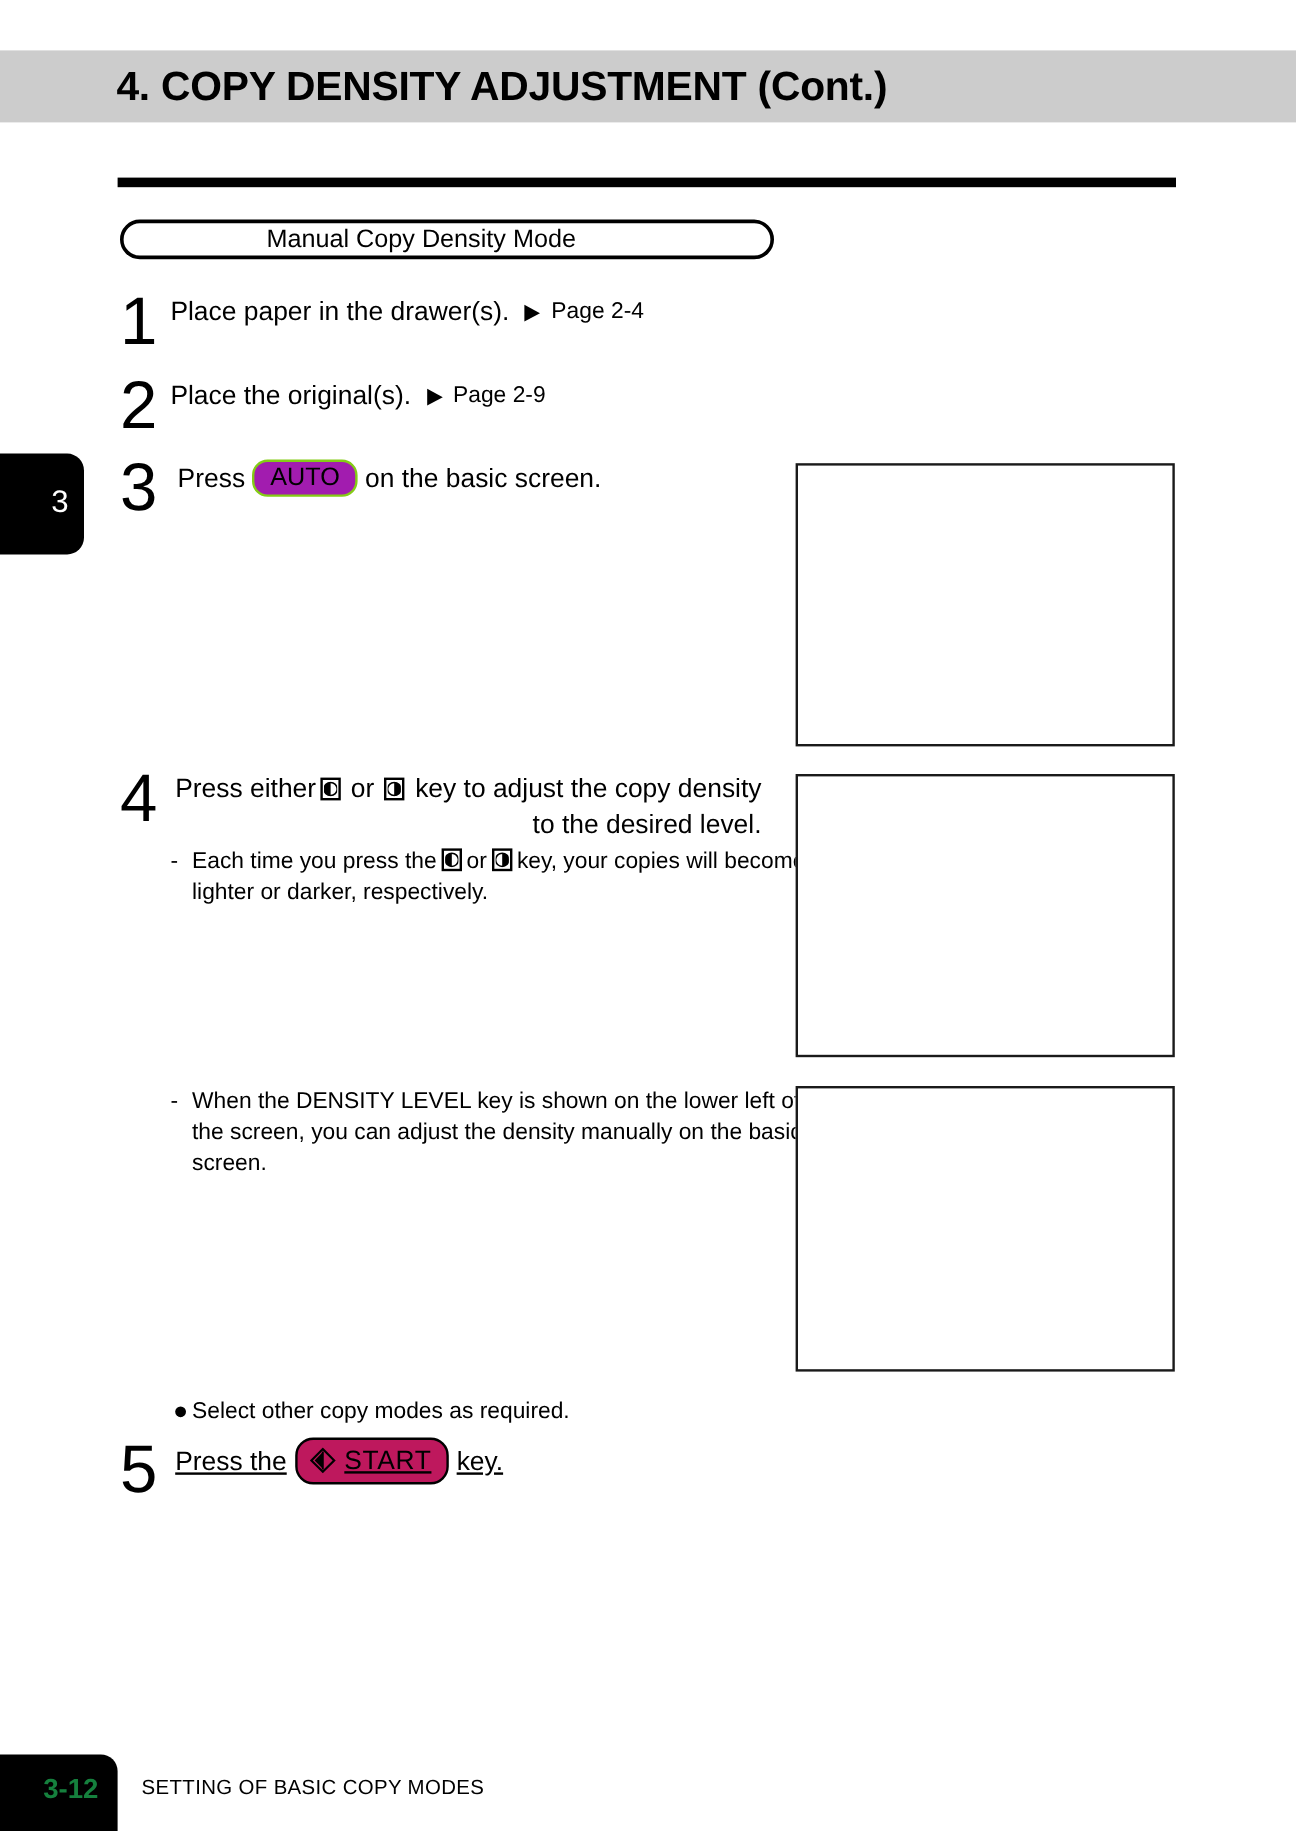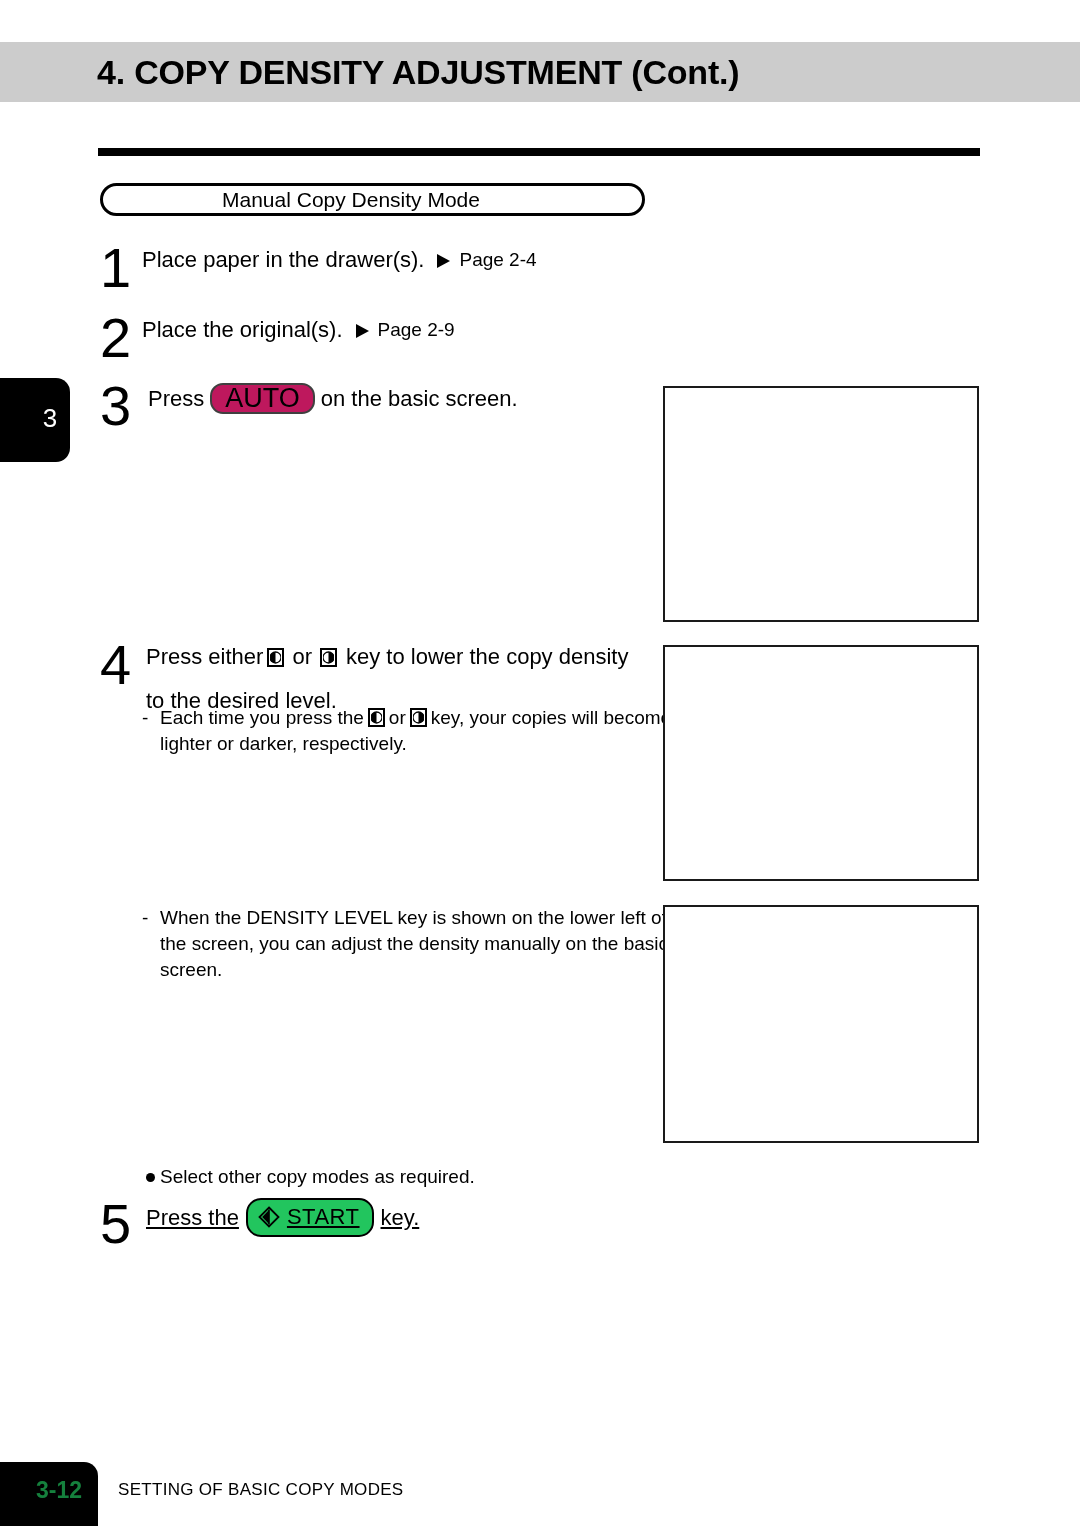--- a/index.html
+++ b/index.html
@@ -117,40 +117,40 @@
     position: relative;
     top: 1px;
   }
   .pageref {
     font-size: 19px;
   }
 
   
   .key-pill {
     display: inline-block;
-    border: 2px solid #404040;
+    border: 2px solid #84cc16;
     border-radius: 13px;
     padding: 1px 13px 2px 13px;
-    font-size: 27px;
+    font-size: 21px;
     line-height: 24px;
     margin: 0 6px;
-    background: #be185d;
+    background: #a21caf;
     white-space: nowrap;
   }
 
   
   .start-pill {
     display: inline-flex;
     align-items: center;
     border: 2px solid #000000;
     border-radius: 15px;
     padding: 2px 12px 3px 10px;
     margin: 0 7px;
     font-size: 22px;
-    background: #22c55e;
+    background: #be185d;
     white-space: nowrap;
   }
   .start-pill .lbl { margin-left: 7px; letter-spacing: 0.5px; }
 
   
   .dkey {
     display: inline-block;
     width: 17px;
     height: 19px;
     border: 2px solid #000000;
@@ -288,23 +288,23 @@
         <path d="M6 1 A6 6 0 0 0 6 13 Z" fill="#000"></path>
       </svg>
     </span>
     <span style="margin:0 4px;">or</span>
     <span class="dkey">
       <svg class="hc" viewBox="0 0 12 14">
         <circle cx="6" cy="7" r="6" fill="none" stroke="#000" stroke-width="1.4"></circle>
         <path d="M6 1 A6 6 0 0 1 6 13 Z" fill="#000"></path>
       </svg>
     </span>
-    <span style="margin-left:5px;">key to lower the copy density</span>
-  </div>
-  <div class="row" style="margin-top:14px;">
+    <span style="margin-left:5px;">key to adjust the copy density</span>
+  </div>
+  <div class="row" style="margin-top:0;justify-content:flex-end;">
     <span>to the desired level.</span>
   </div>
 </div>
 
 <div class="sub-note" style="left:142px; top:705px; width:530px;">
   <span class="dash">-</span>
   <span class="txt">
     <span>Each time you press the</span><span class="dkey"><svg class="hc" viewBox="0 0 12 14">
           <circle cx="6" cy="7" r="6" fill="none" stroke="#000" stroke-width="1.4"></circle>
           <path d="M6 1 A6 6 0 0 0 6 13 Z" fill="#000"></path>

